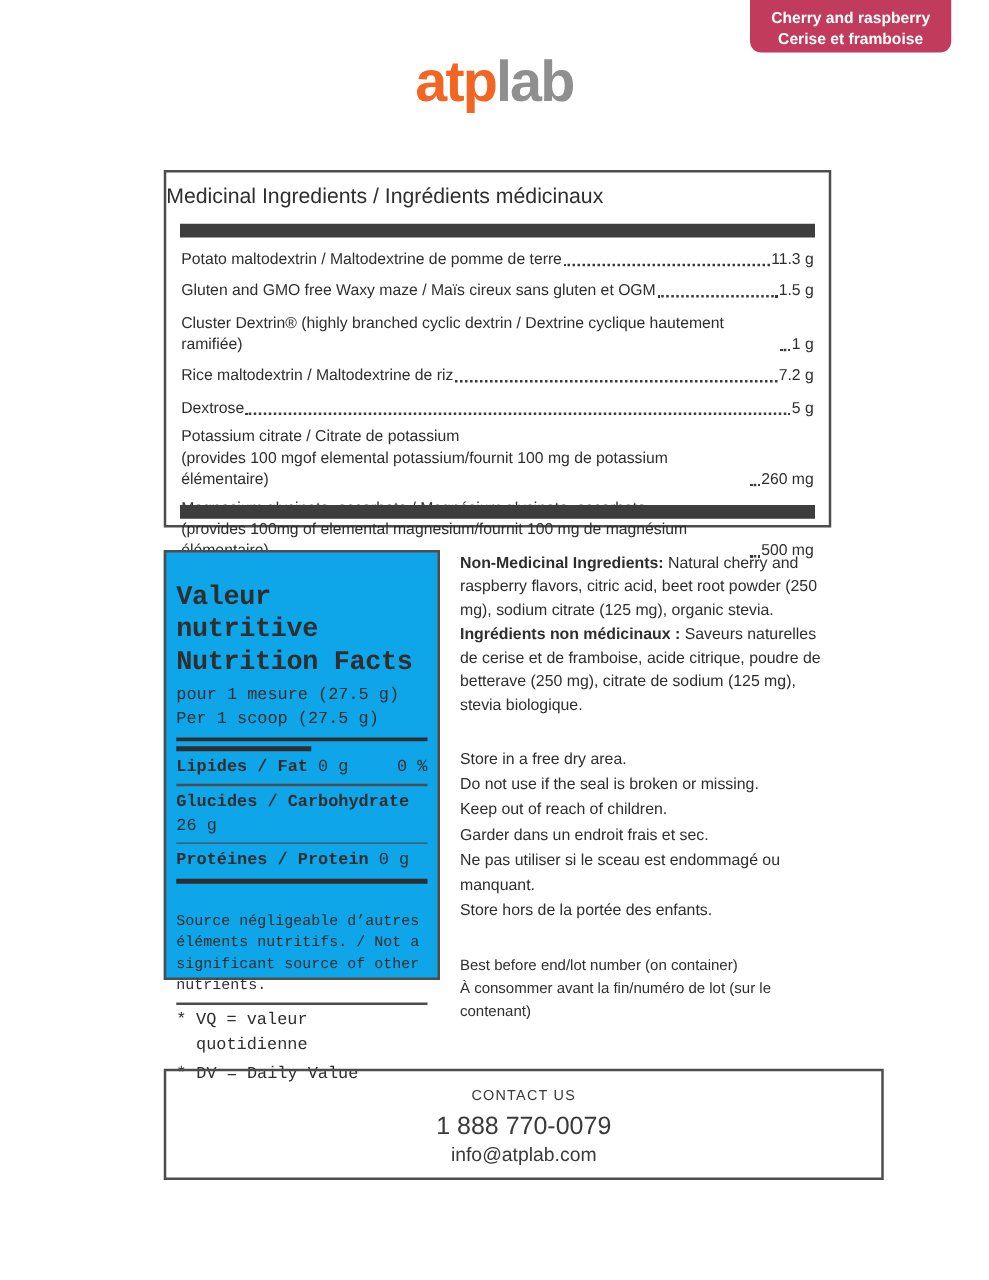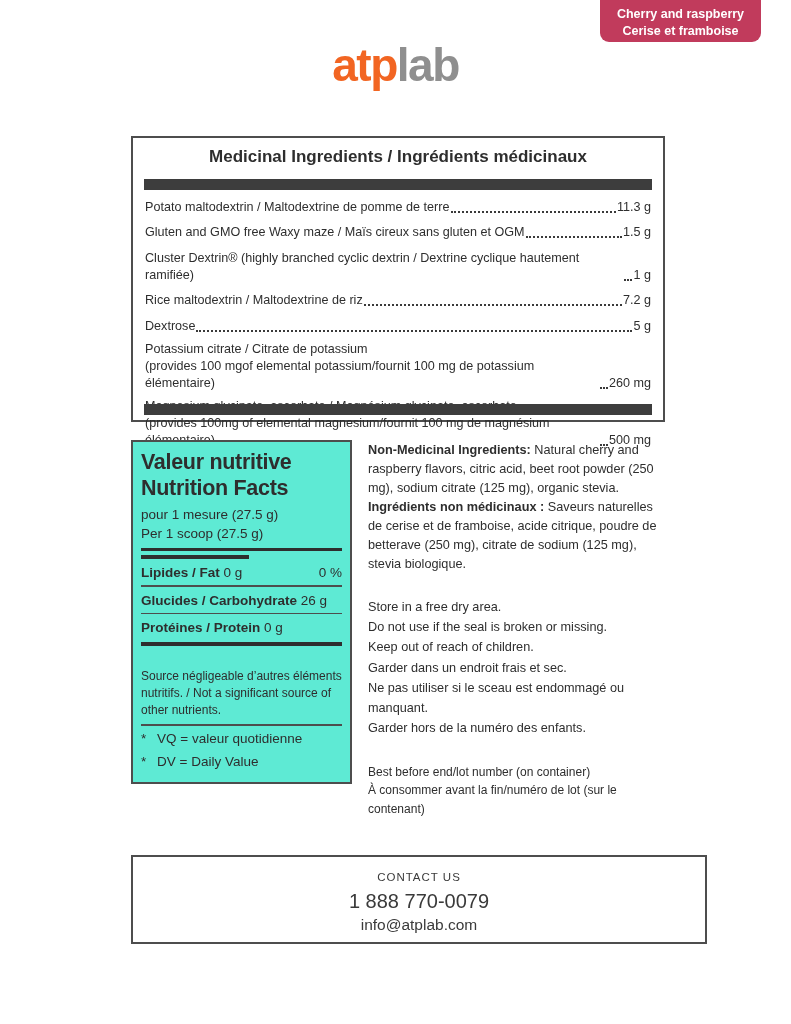--- a/index.html
+++ b/index.html
@@ -44,23 +44,23 @@
   
   .med-box {
     position: absolute;
     left: 131px; top: 136px;
     width: 534px; height: 286px;
     border: 2px solid #4d4d4d;
     background: #fff;
   }
   .med-title {
     margin-top: 9px;
-    text-align: center;
+    text-align: left;
     font-size: 17px;
-    font-weight: bold;
+    font-weight: normal;
     color: #2e2e2e;
   }
   .med-bar-top {
     margin: 12px 11px 0 11px;
     height: 11px;
     background: #3d3d3d;
   }
   .med-rows { padding: 0 12px; }
   .ing-row {
     display: flex;
@@ -89,22 +89,23 @@
     height: 11px;
     background: #3d3d3d;
   }
 
   
   .nf-box {
     position: absolute;
     left: 131px; top: 440px;
     width: 221px; height: 344px;
     border: 2px solid #4d4d4d;
-    background: #5eead4;
-    padding: 0 8px;
+    background: #0ea5e9;
+    padding: 16px 8px;
+    font-family: Liberation Mono, monospace;
   }
   .nf-title {
     font-size: 21.5px;
     font-weight: bold;
     line-height: 26px;
     letter-spacing: -0.3px;
   }
   .nf-title.first { margin-top: 7px; }
   .nf-serving { font-size: 13.5px; line-height: 19px; }
   .nf-serving.first { margin-top: 4px; }
@@ -287,21 +288,21 @@
     <b>Non-Medicinal Ingredients:</b><span> Natural cherry and raspberry flavors, citric acid, beet root powder (250 mg), sodium citrate (125 mg), organic stevia.</span>
     <b>Ingrédients non médicinaux :</b><span> Saveurs naturelles de cerise et de framboise, acide citrique, poudre de betterave (250 mg),  citrate de sodium (125 mg), stevia biologique.</span>
   </div>
 
   <div class="storage">
     <div>Store in a free dry area.</div>
     <div>Do not use if the seal is broken or missing.</div>
     <div>Keep out of reach of children.</div>
     <div>Garder dans un endroit frais et sec.</div>
     <div>Ne pas utiliser si le sceau est endommagé ou manquant.</div>
-    <div>Garder hors de la numéro des enfants.</div>
+    <div>Store hors de la portée des enfants.</div>
   </div>
 
   <div class="best-before">
     <div>Best before end/lot number (on container)</div>
     <div>À consommer avant la fin/numéro de lot (sur le contenant)</div>
   </div>
 </div>
 
 <div class="contact-box">
   <div class="contact-heading">CONTACT US</div>

